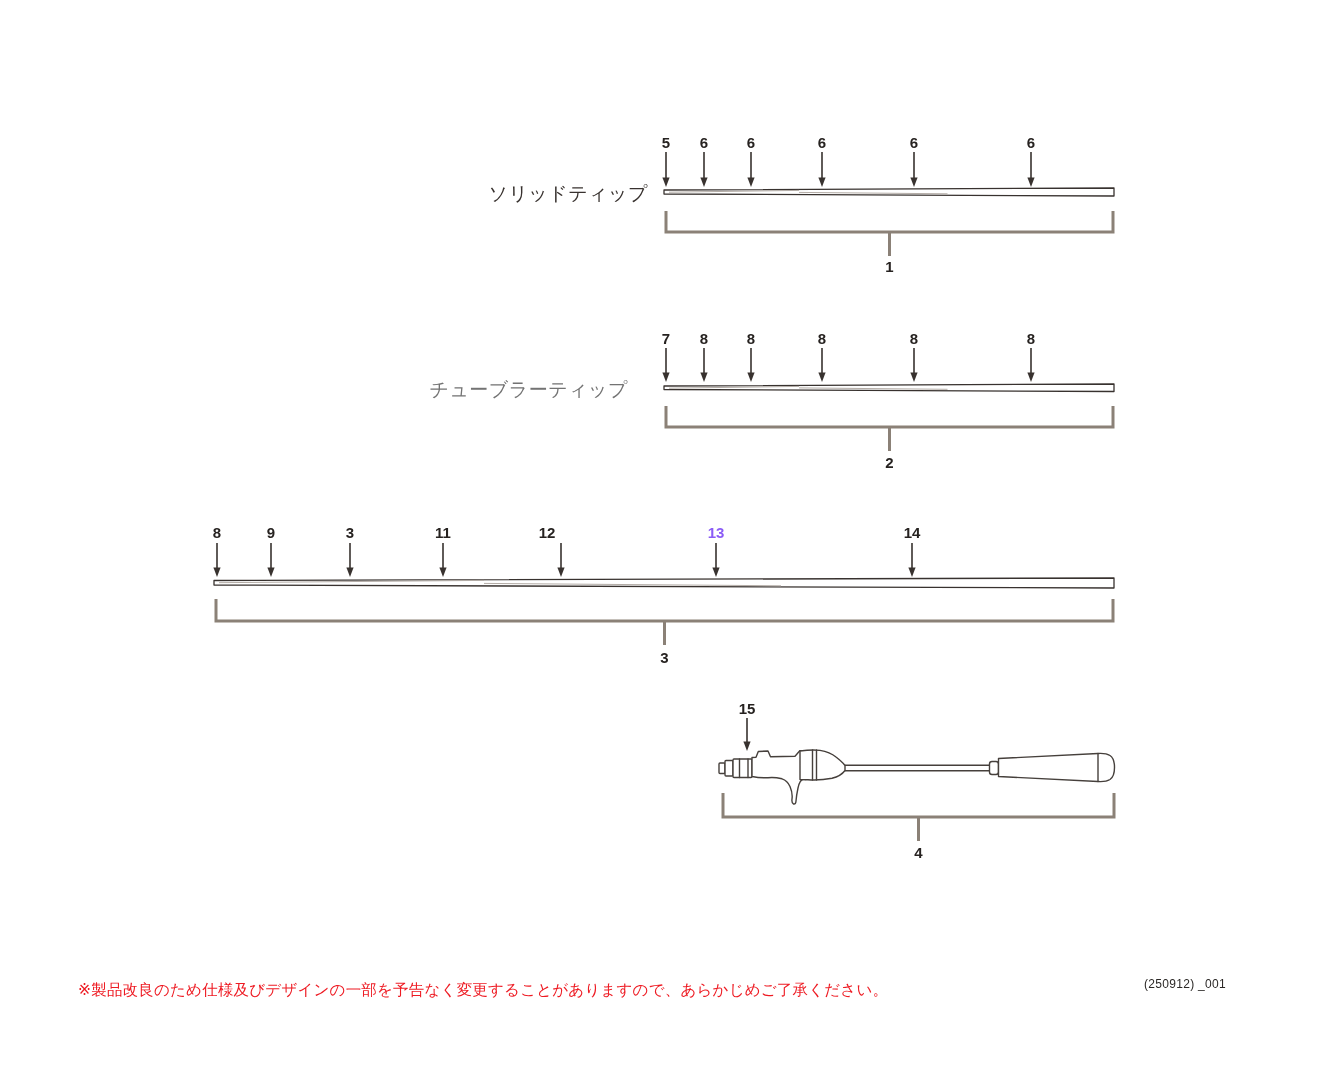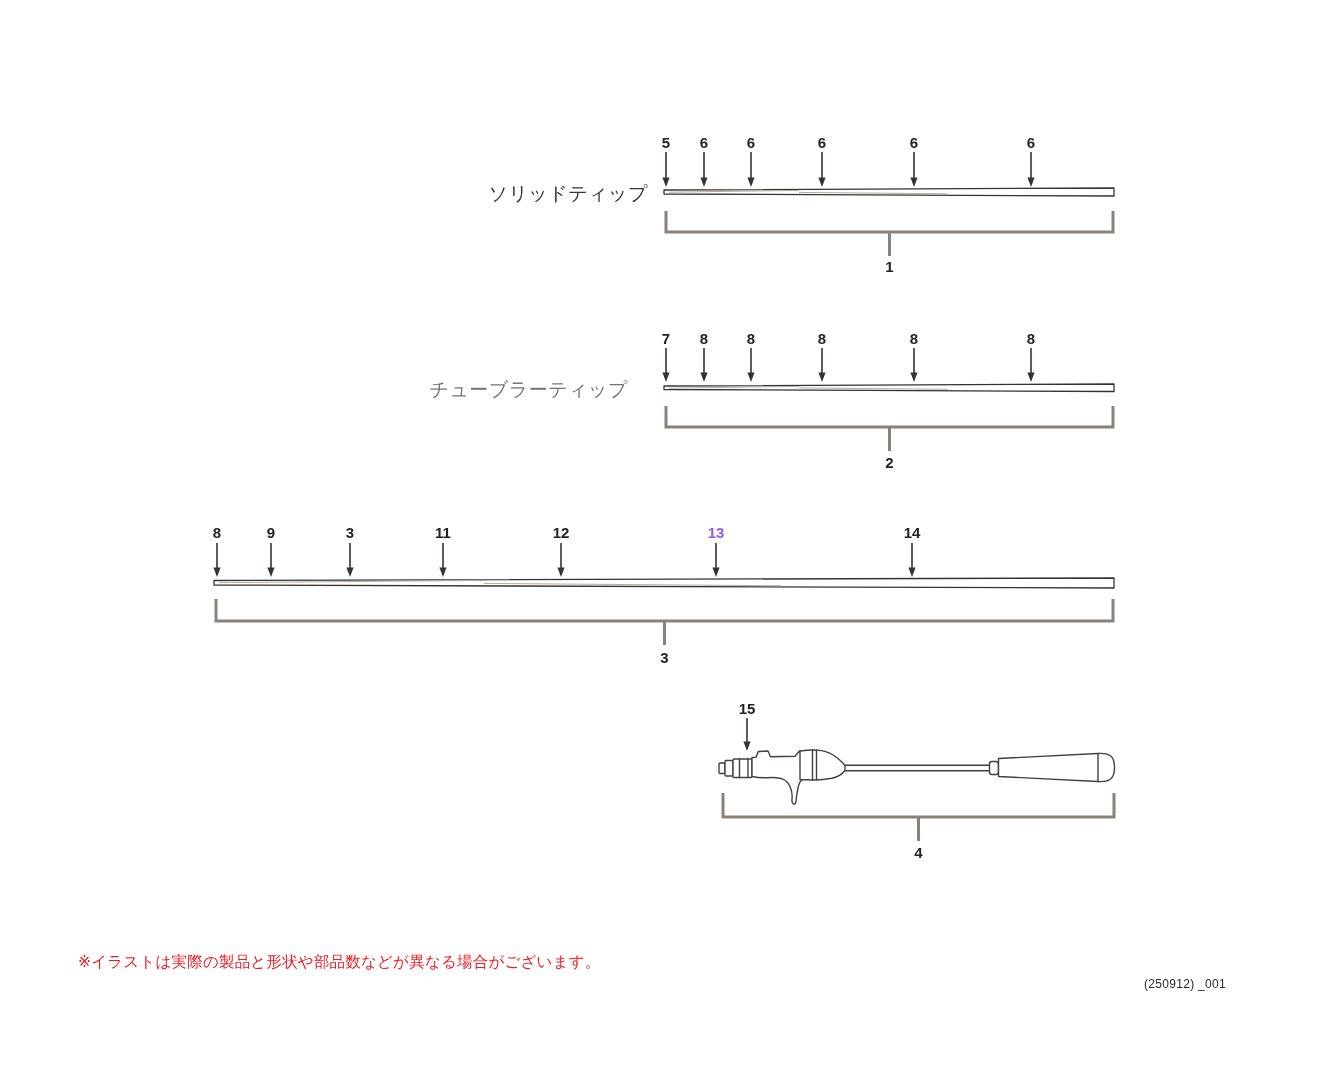--- a/index.html
+++ b/index.html
@@ -128,24 +128,24 @@
       <div class="callout-num" style="left:704px;top:332px;color:#262220;">8</div>
       <div class="callout-num" style="left:751px;top:332px;color:#262220;">8</div>
       <div class="callout-num" style="left:822px;top:332px;color:#262220;">8</div>
       <div class="callout-num" style="left:914px;top:332px;color:#262220;">8</div>
       <div class="callout-num" style="left:1031px;top:332px;color:#262220;">8</div>
       <div class="bracket-label" style="left:889.5px;top:455px;color:#262220;">2</div>
       <div class="callout-num" style="left:217px;top:526px;color:#262220;">8</div>
       <div class="callout-num" style="left:271px;top:526px;color:#262220;">9</div>
       <div class="callout-num" style="left:350px;top:526px;color:#262220;">3</div>
       <div class="callout-num" style="left:443px;top:526px;color:#262220;">11</div>
-      <div class="callout-num" style="left:561px;top:526px;color:#262220;">12</div>
+      <div class="callout-num" style="left:547px;top:526px;color:#262220;">12</div>
       <div class="callout-num" style="left:716px;top:526px;color:#8b5cf6;">13</div>
       <div class="callout-num" style="left:912px;top:526px;color:#262220;">14</div>
       <div class="bracket-label" style="left:664.5px;top:650px;color:#262220;">3</div>
       <div class="callout-num" style="left:747px;top:702px;color:#262220;">15</div>
       <div class="bracket-label" style="left:918.5px;top:845px;color:#262220;">4</div>
     </div>
 
-  <div class="note-line" style="top:952px;">※イラストは実際の製品と形状や部品数などが異なる場合がございます。</div>
+  <div class="note-line" style="top:980px;">※製品改良のため仕様及びデザインの一部を予告なく変更することがありますので、あらかじめご了承ください。</div>
 
   <div class="doc-code" style="left:1144px;top:977px;">(250912) _001</div>
 </div>
 
 </body></html>

